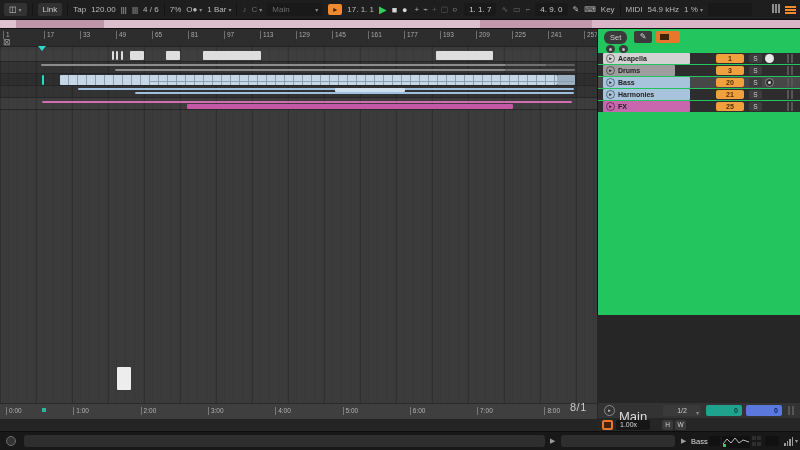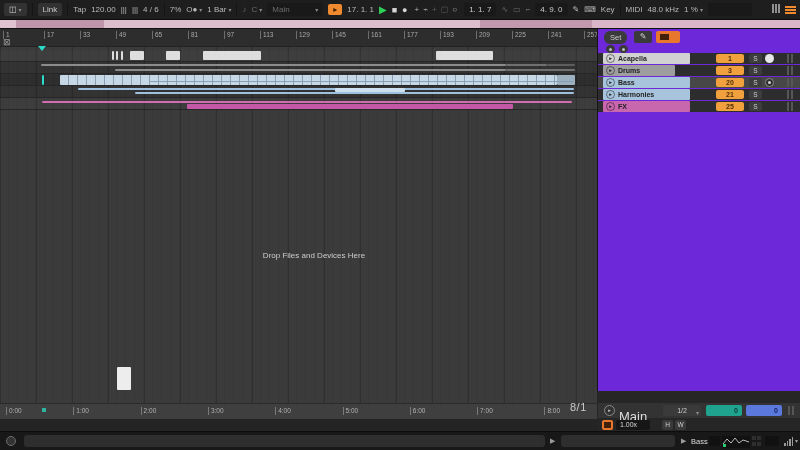--- a/index.html
+++ b/index.html
@@ -49,21 +49,21 @@
   .empty-area{left:0;top:81px;width:597px;height:293px;}
   .drop-hint{left:234px;top:141px;width:160px;text-align:center;color:#cdcdcd;font-size:8px;}
   .drag-clip{left:117px;top:257px;width:14px;height:23px;background:#ededed;border-radius:1px;}
   .time-ruler{left:0;top:374px;width:597px;height:16px;background:#3f3f3f;border-top:1px solid #2a2a2a;}
   .time-num{position:absolute;top:3px;font-size:6.5px;color:#b2b2b2;border-left:1px solid #7a7a7a;
             padding-left:2px;line-height:8px;}
   .time-marker{position:absolute;left:42px;top:4px;width:4px;height:4px;background:#2bb5a0;}
   .main-pos{left:570px;top:372px;font-size:11px;color:#c9c9c9;letter-spacing:.5px;}
 
   
-  .panel{left:597px;top:29px;width:203px;height:362px;background:#6d28d9;border-left:1px solid #151515;box-sizing:border-box;}
+  .panel{left:597px;top:29px;width:203px;height:286px;background:#22c55e;border-left:1px solid #151515;box-sizing:border-box;}
   .set-btn{position:absolute;left:6px;top:2px;background:#3a3a3a;border-radius:6px;padding:2px 6px;color:#cfcfcf;font-size:7.5px;}
   .pencil-btn{position:absolute;left:36px;top:2px;width:18px;height:12px;background:#3a3a3a;border-radius:2px;
               color:#cfcfcf;text-align:center;line-height:12px;font-size:8px;}
   .ovr-btn{position:absolute;left:58px;top:2px;width:24px;height:12px;background:#e8762c;border-radius:2px;}
   .ovr-btn i{position:absolute;left:4px;top:3px;width:9px;height:6px;background:#42210a;}
   .zoom-dot{position:absolute;top:16px;width:9px;height:8px;background:#3a3a3a;border-radius:50%;}
   .zoom-dot i{display:block;width:3px;height:3px;background:#bdbdbd;border-radius:50%;margin:2.5px auto;}
   .trow{position:absolute;left:0;width:203px;height:11px;background:#2d2d2d;}
   .trow.sel{background:#474747;}
   .tname{position:absolute;left:5px;top:0;width:87px;height:11px;border-radius:1px;display:flex;align-items:center;
@@ -162,21 +162,21 @@
     <span class="tb-box">1. 1. 7</span>
     <span class="dim">∿</span>
     <span class="dim">▭</span>
     <span class="dim">⌐</span>
     <span class="tb-box">4. 9. 0</span>
     <span>✎</span>
     <span>⌨</span>
     <span>Key</span>
     <span class="sep"></span>
     <span>MIDI</span>
-    <span>48.0 kHz</span>
+    <span>54.9 kHz</span>
     <span class="tb-item">
       <span>1 %</span>
       <span class="caret">▾</span>
     </span>
     <span class="tb-box" style="width:34px;height:9px;"></span>
     <span class="cpu-bars" style="margin-left:auto;">
       <i style="height:9px"></i><i style="height:9px"></i><i style="height:9px"></i>
     </span>
     <span class="burger">
         <i></i>
@@ -235,21 +235,20 @@
           <div class="clip" style="left: 150px; top: 31px; width: 424px; height: 1px; background: rgb(135, 160, 180);"></div>
           <div class="clip" style="left: 78px; top: 38px; width: 496px; height: 2px; background: rgb(156, 192, 222);"></div>
           <div class="clip" style="left: 135px; top: 42px; width: 439px; height: 2px; background: rgb(156, 192, 222);"></div>
           <div class="clip" style="left: 335px; top: 38px; width: 70px; height: 4px; background: rgb(205, 224, 239);"></div>
           <div class="clip" style="left: 42px; top: 51px; width: 530px; height: 2px; background: rgb(208, 108, 176);"></div>
           <div class="clip" style="left: 187px; top: 54px; width: 326px; height: 5px; background: rgb(197, 88, 166);"></div>
         </div>
     </div>
 
     <div class="empty-area abs">
-      <div class="drop-hint abs">Drop Files and Devices Here</div>
       <div class="drag-clip abs"></div>
     </div>
 
     <div class="time-ruler abs">
       <span class="time-marker"></span>
     <span class="time-num" style="left: 6px;">0:00</span>
         <span class="time-num" style="left: 73.3px;">1:00</span>
         <span class="time-num" style="left: 140.6px;">2:00</span>
         <span class="time-num" style="left: 207.9px;">3:00</span>
         <span class="time-num" style="left: 275.2px;">4:00</span>

